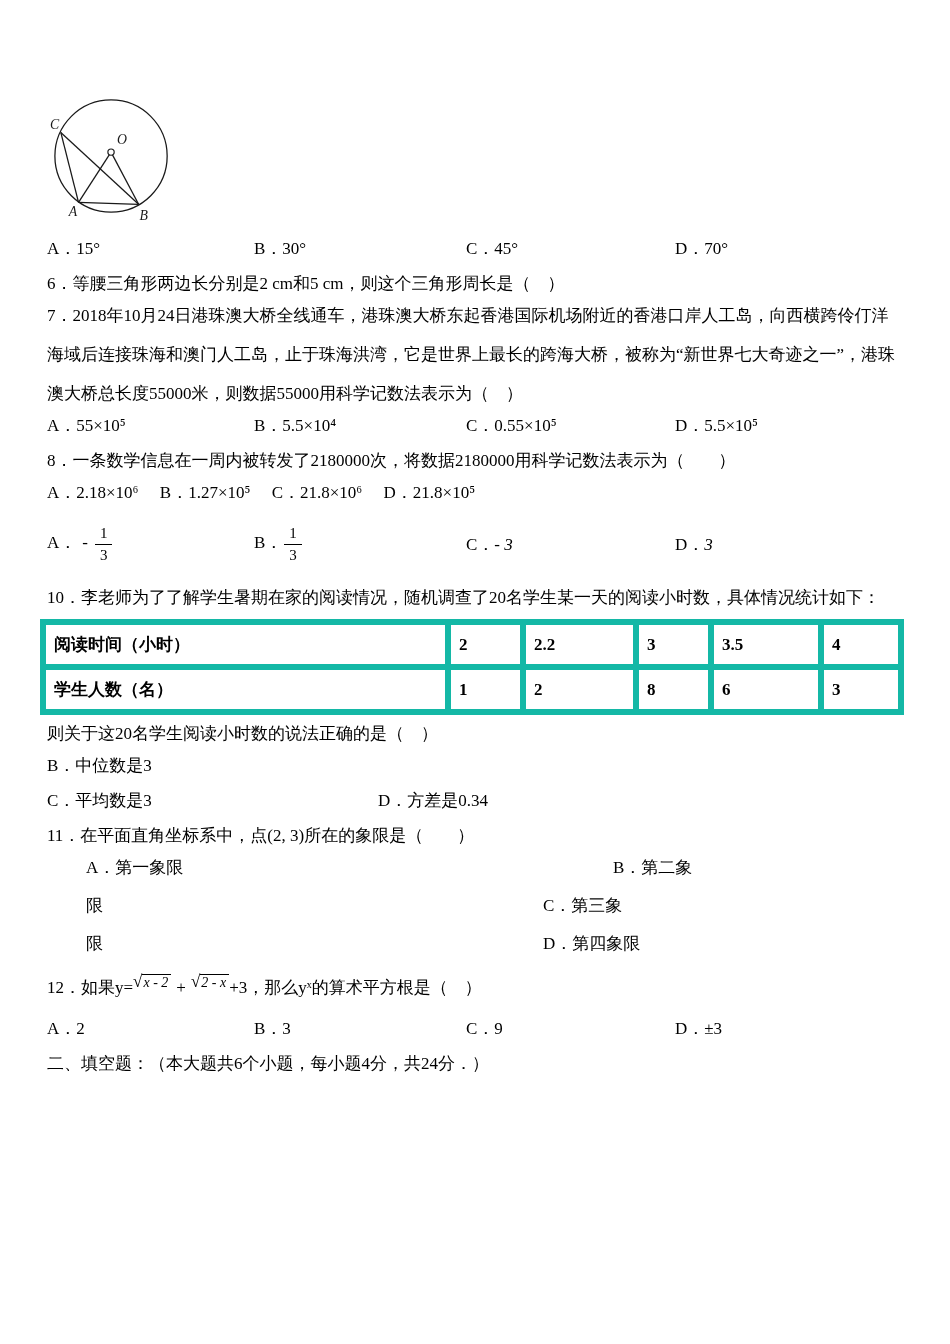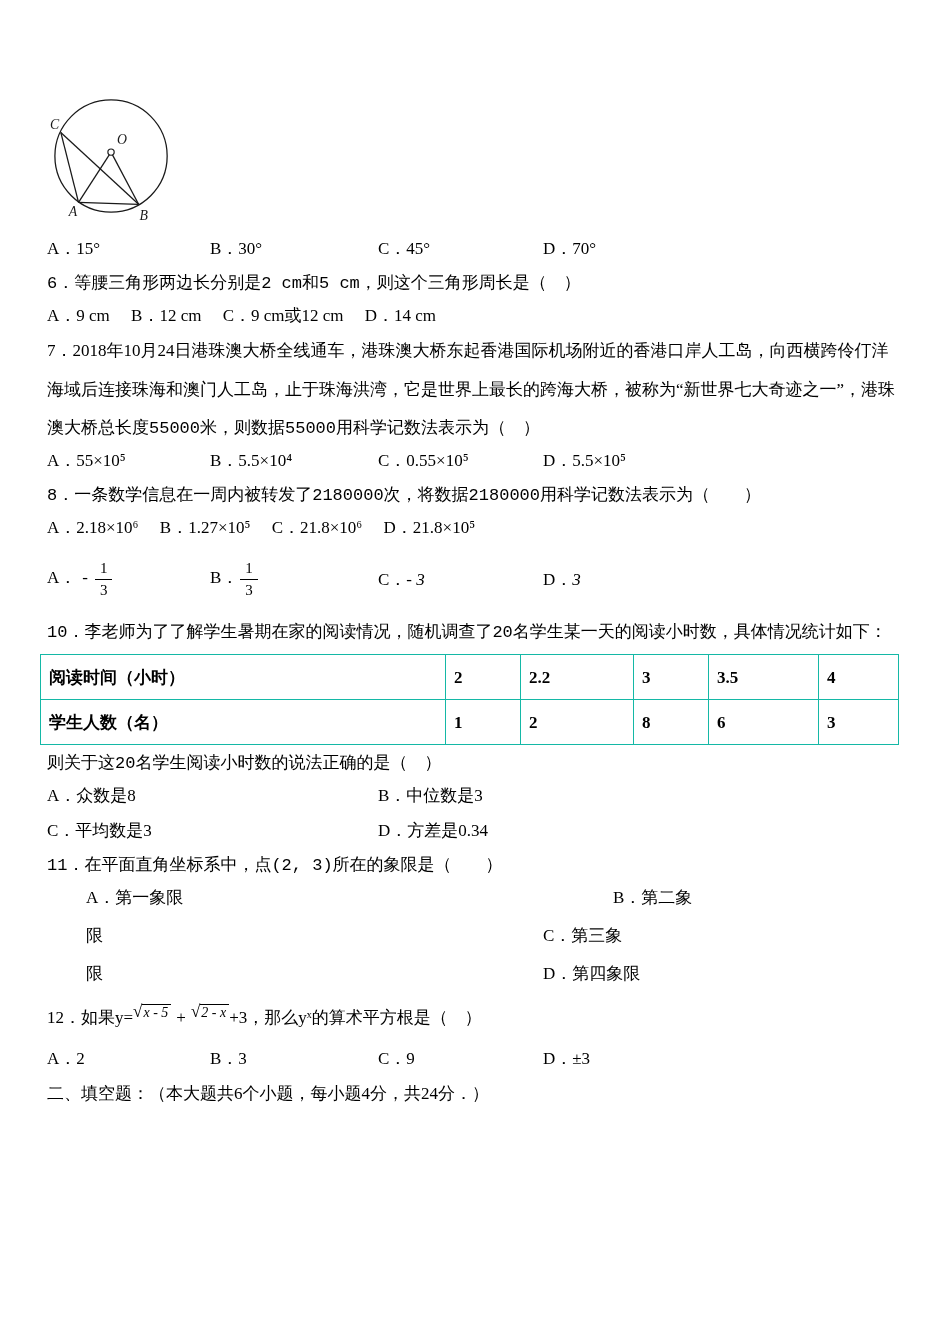--- a/index.html
+++ b/index.html
@@ -34,24 +34,24 @@
   .figure-wrap circle.dot { fill: #ffffff; stroke-width: 1.2; }
   .figure-wrap text {
     font-family: "Liberation Serif", "DejaVu Serif", serif;
     font-style: italic;
     font-size: 14px;
     fill: #1a1a1a;
     stroke: none;
   }
   .line { margin: 0 0 14px 0; white-space: nowrap; }
   .line.wide { margin-bottom: 18px; }
-  .line.tight { margin-bottom: 11px; font-family: Liberation Mono, monospace; }
-
-  
-  .opt-grid { display: flex; }
+  .line.tight { margin-bottom: 11px; }
+
+  
+  .opt-grid { display: flex; gap: 44px; }
   .opt-grid .c1 { width: 163px; }
   .opt-grid .c2 { width: 168px; }
   .opt-grid .c3 { width: 165px; }
   .opt-grid .c4 { flex: 1; }
 
   
   .opt-inline .opt { margin-right: 17px; }
 
   
   .opt-two { display: flex; }
@@ -89,21 +89,21 @@
   
   table.stats {
     border-collapse: collapse;
     margin: 4px 0 8px -7px;
     table-layout: fixed;
     width: 858px;
     font-weight: bold;
     font-size: 17px;
   }
   table.stats td {
-    border: 1px solid #14b8a6;
+    border: 6px solid #14b8a6;
     height: 45px;
     padding: 2px 8px;
     vertical-align: middle;
     box-sizing: border-box;
   }
   .col1 { width: 405px; }
   .col2 { width: 75px; }
   .col3 { width: 113px; }
   .col4 { width: 75px; }
   .col5 { width: 110px; }
@@ -133,26 +133,20 @@
   </div>
 
   <div class="line opt-grid">
     <span class="c1">A．15°</span>
     <span class="c2">B．30°</span>
     <span class="c3">C．45°</span>
     <span class="c4">D．70°</span>
   </div>
 
   <div class="line tight">6．等腰三角形两边长分别是2 cm和5 cm，则这个三角形周长是（　）</div>
-  <div class="line opt-inline">
-    <span class="opt">A．9 cm</span>
-    <span class="opt">B．12 cm</span>
-    <span class="opt">C．9 cm或12 cm</span>
-    <span class="opt">D．14 cm</span>
-  </div>
 
   <div class="line wide">7．2018年10月24日港珠澳大桥全线通车，港珠澳大桥东起香港国际机场附近的香港口岸人工岛，向西横跨伶仃洋</div>
   <div class="line wide">海域后连接珠海和澳门人工岛，止于珠海洪湾，它是世界上最长的跨海大桥，被称为“新世界七大奇迹之一”，港珠</div>
   <div class="line tight">澳大桥总长度55000米，则数据55000用科学记数法表示为（　）</div>
   <div class="line opt-grid">
     <span class="c1">A．55×10⁵</span>
     <span class="c2">B．5.5×10⁴</span>
     <span class="c3">C．0.55×10⁵</span>
     <span class="c4">D．5.5×10⁵</span>
   </div>
@@ -204,21 +198,20 @@
       <td>1</td>
       <td>2</td>
       <td>8</td>
       <td>6</td>
       <td>3</td>
     </tr>
   </tbody>
     </table>
   <div class="line tight">则关于这20名学生阅读小时数的说法正确的是（　）</div>
   <div class="line opt-two">
-    <span class="c1">A．众数是8</span>
     <span class="c2">B．中位数是3</span>
   </div>
   <div class="line opt-two">
     <span class="c1">C．平均数是3</span>
     <span class="c2">D．方差是0.34</span>
   </div>
 
   <div class="line tight">11．在平面直角坐标系中，点(2, 3)所在的象限是（　　）</div>
   <div class="split-line">
     <span class="left">A．第一象限</span>
@@ -227,21 +220,21 @@
   <div class="split-line">
     <span class="left">限</span>
     <span class="pos-c">C．第三象</span>
   </div>
   <div class="split-line">
     <span class="left">限</span>
     <span class="pos-c">D．第四象限</span>
   </div>
 
   <div class="line formula">
-    <span>12．如果y=</span><span class="sqrt"><span class="rsign">√</span><span class="rbody">x - 5</span></span><span class="op">+</span><span class="sqrt"><span class="rsign">√</span><span class="rbody">2 - x</span></span><span>+3，那么yˣ的算术平方根是（　）</span>
+    <span>12．如果y=</span><span class="sqrt"><span class="rsign">√</span><span class="rbody">x - 2</span></span><span class="op">+</span><span class="sqrt"><span class="rsign">√</span><span class="rbody">2 - x</span></span><span>+3，那么yˣ的算术平方根是（　）</span>
   </div>
   <div class="line opt-grid">
     <span class="c1">A．2</span>
     <span class="c2">B．3</span>
     <span class="c3">C．9</span>
     <span class="c4">D．±3</span>
   </div>
 
   <div class="line section-heading">二、填空题：（本大题共6个小题，每小题4分，共24分．）</div>
 

